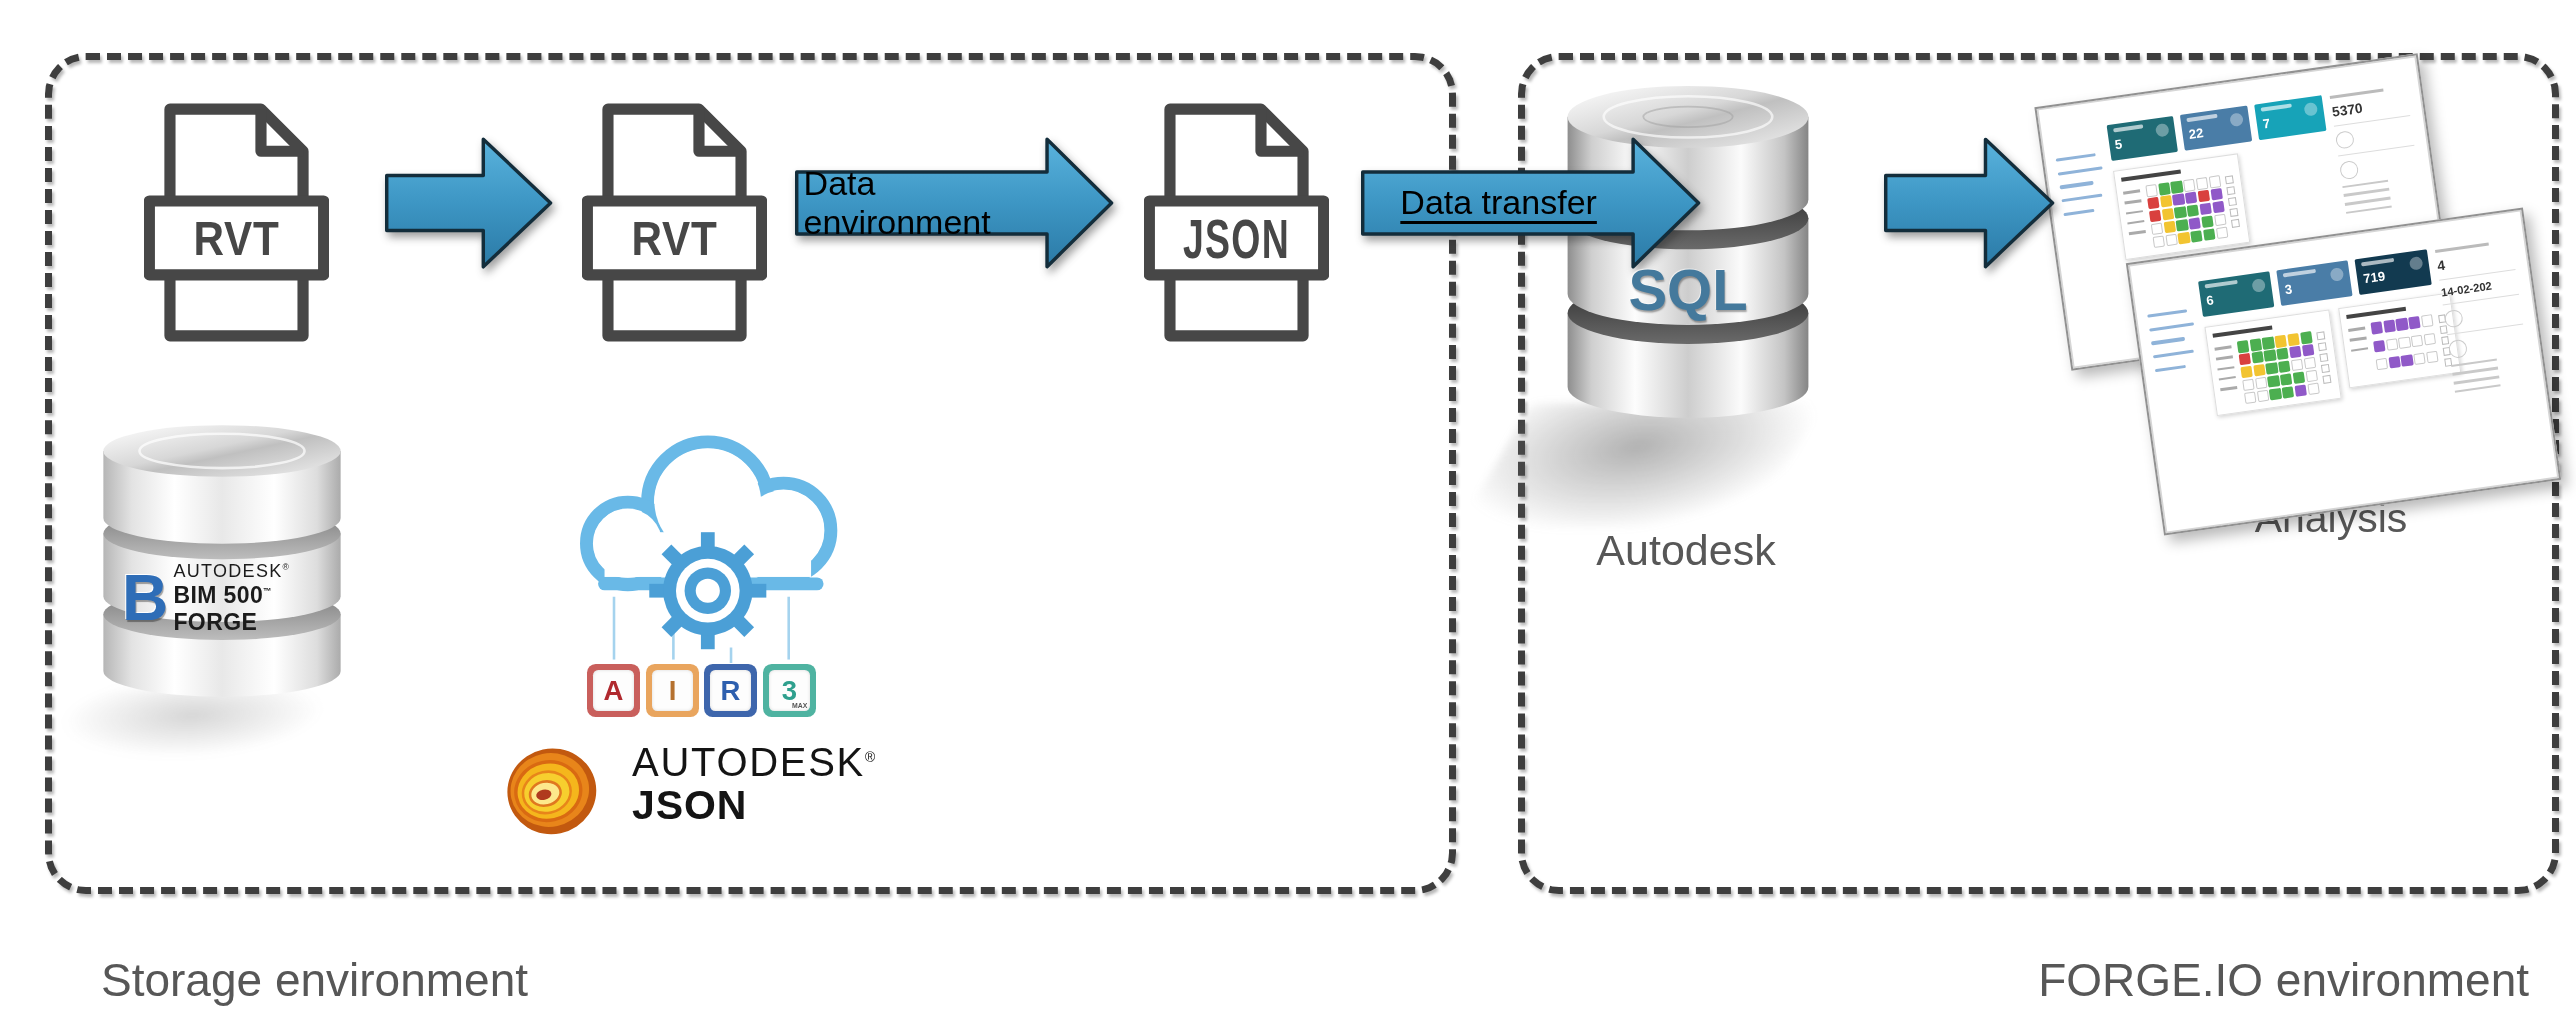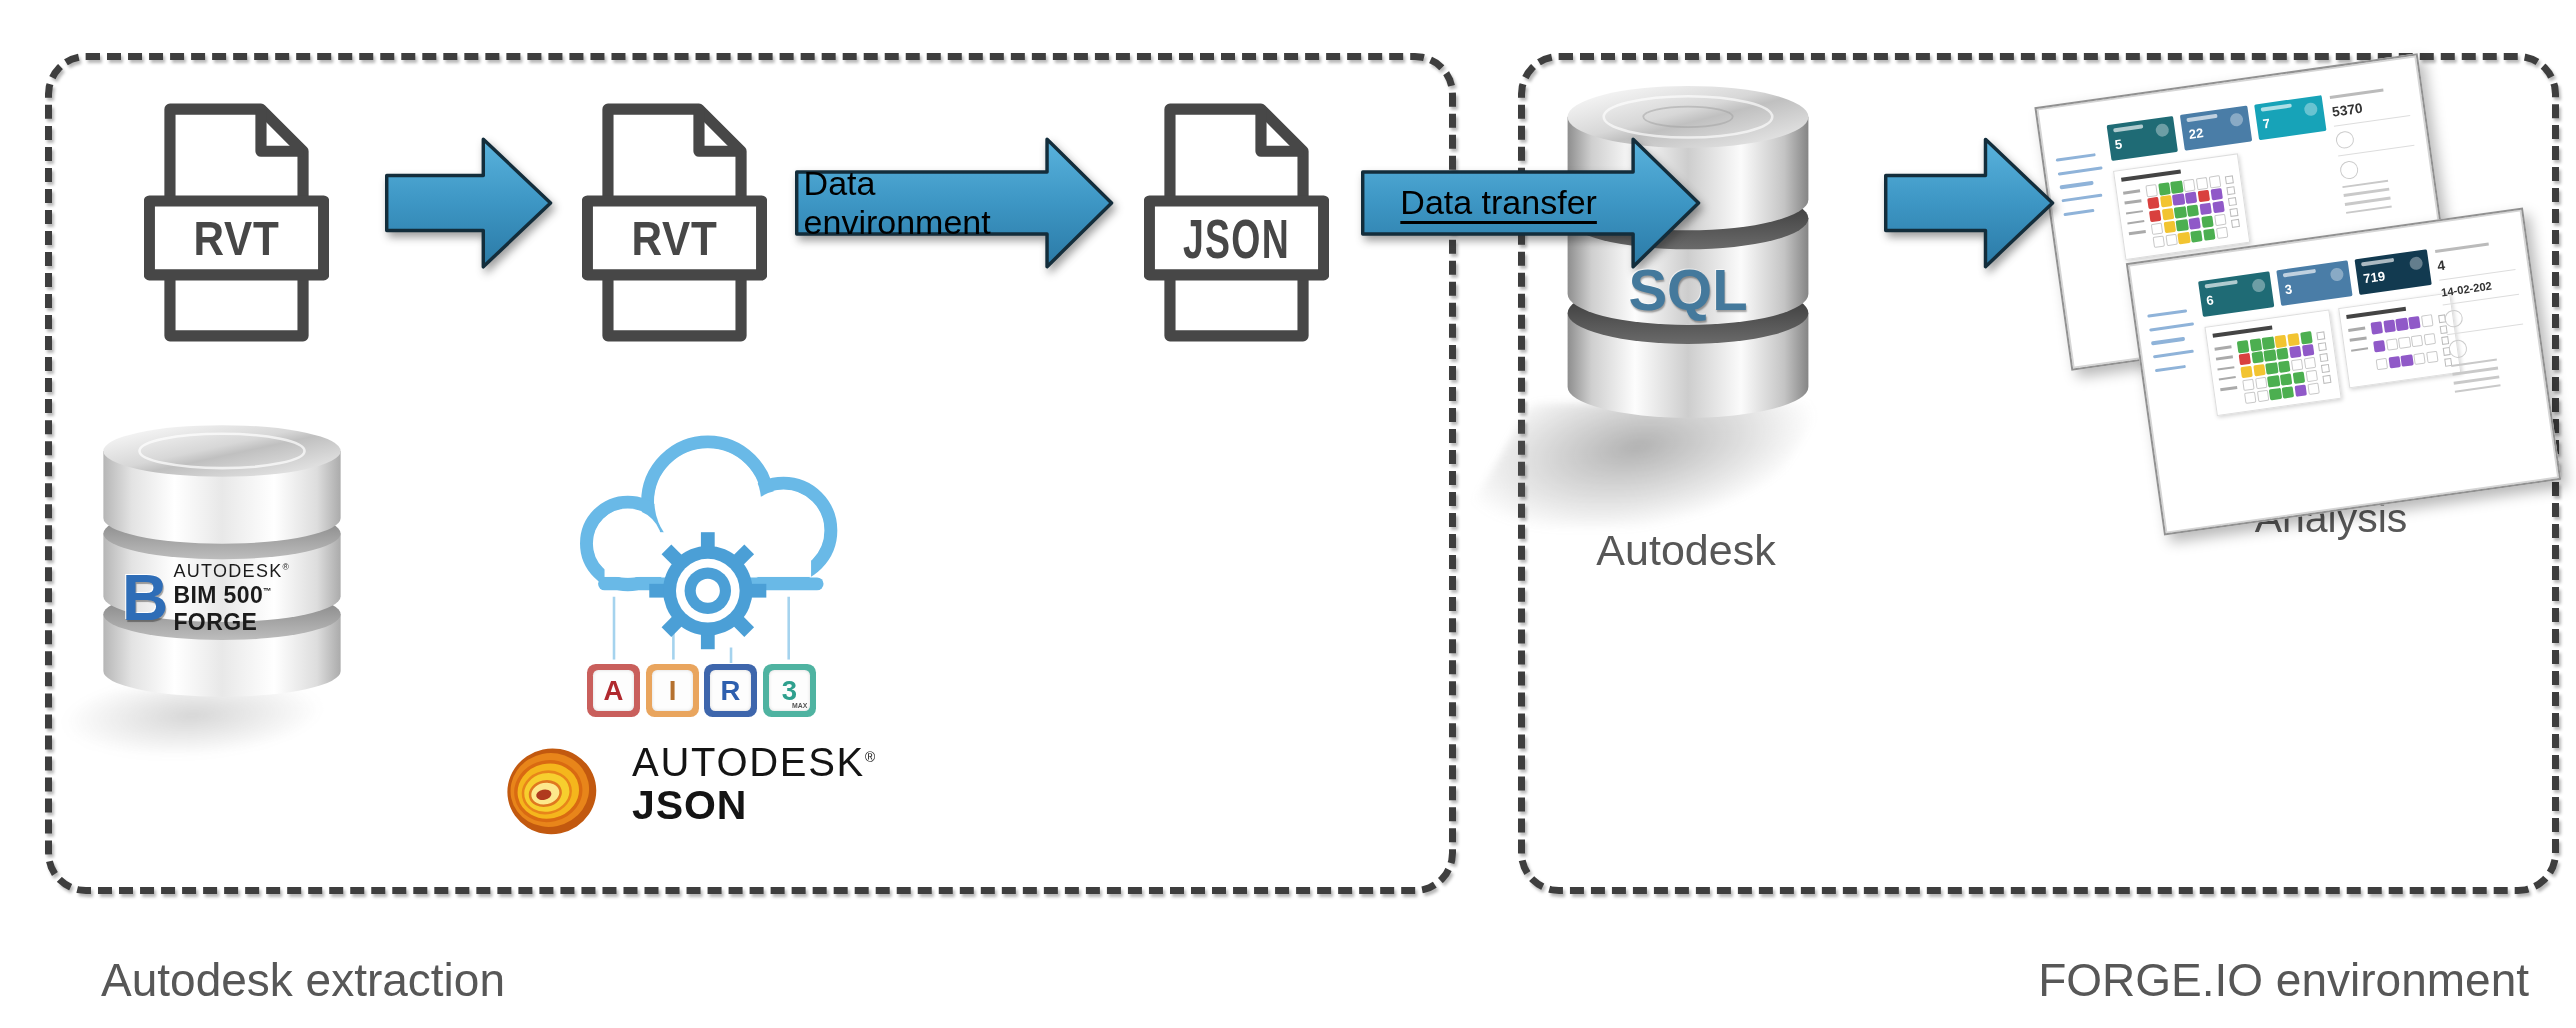--- a/index.html
+++ b/index.html
@@ -172,21 +172,21 @@
     <linearGradient id="gaplight" x1="0" y1="0" x2="0" y2="1">
       <stop offset="0" stop-color="#7a7a7a"></stop>
         <stop offset="1" stop-color="#bdbdbd"></stop>
     </linearGradient>
   </defs>
 </svg>
 
 <div class="envbox" id="box-left"></div>
 <div class="envbox" id="box-right"></div>
 
-<div class="env-label" id="env-label-left">Autodesk extraction</div>
+<div class="env-label" id="env-label-left">Storage environment</div>
 <div class="env-label" id="env-label-right">FORGE.IO environment</div>
 
 <div class="file-icon" id="rvt1">
   <svg width="185" height="249" viewBox="0 0 215 290">
     <path d="M30 13 H136 L185 62 V277 H30 Z" fill="#ffffff" stroke="#474747" stroke-width="13" stroke-linejoin="round"></path>
     <path d="M136 13 V62 H185" fill="none" stroke="#474747" stroke-width="13" stroke-linejoin="round"></path>
     <rect x="6" y="120" width="203" height="86" fill="#ffffff" stroke="#474747" stroke-width="13" stroke-linejoin="round"></rect>
   </svg>
   <span class="file-label rvt">RVT</span>
 </div>

